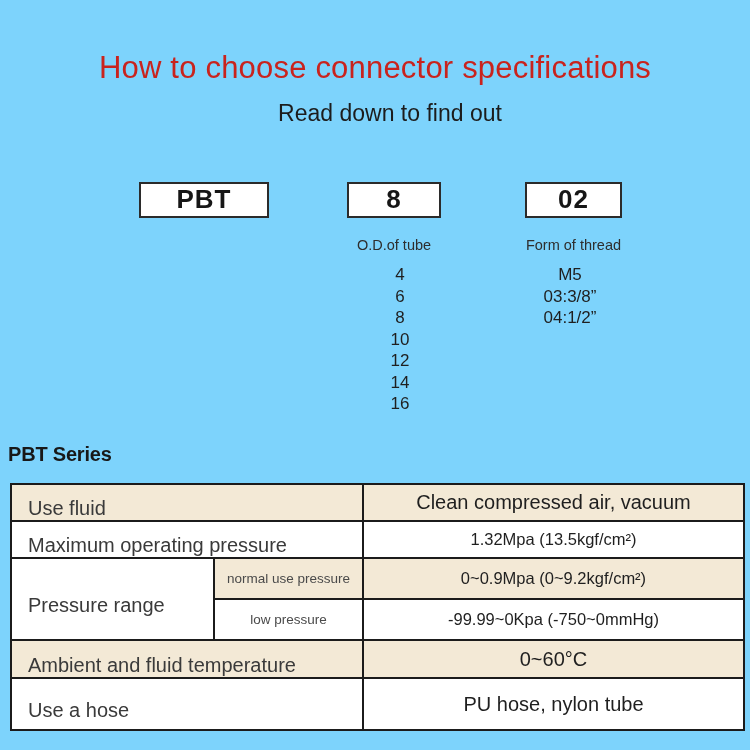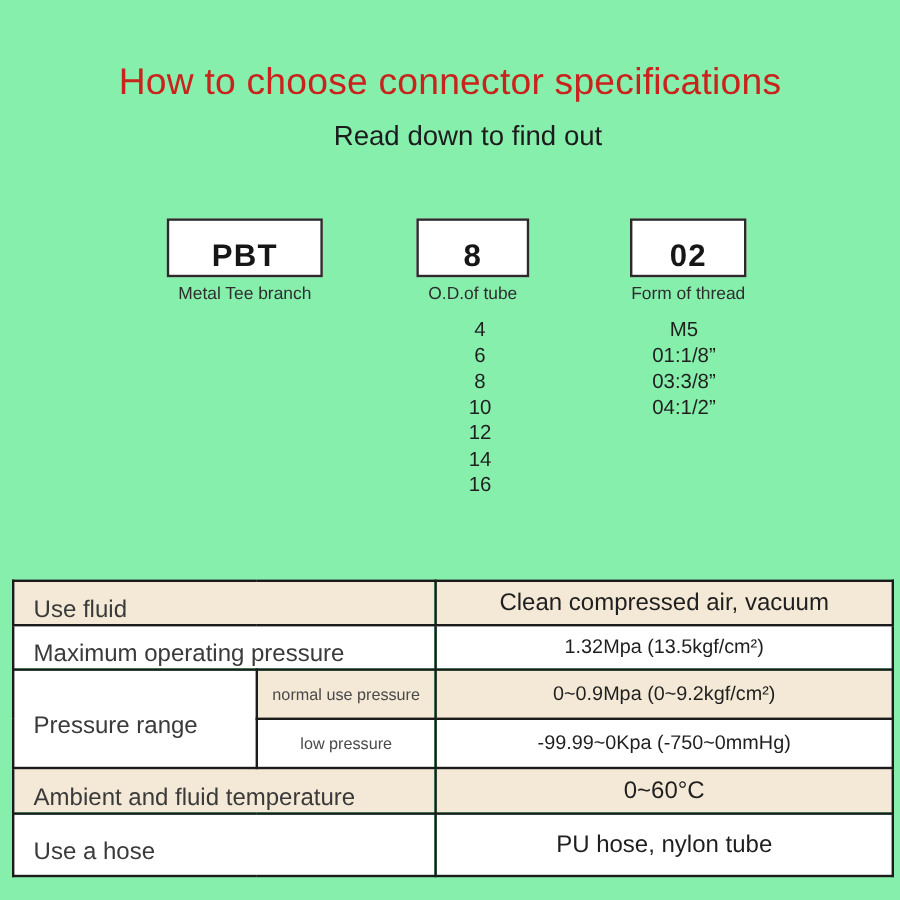--- a/index.html
+++ b/index.html
@@ -5,34 +5,34 @@
   :root{
     --red:#c9231d;
     --beige:#f3e9d6;
     --ink:#1c1c1c;
     --label-gray:#3a3a3a;
     --border:#1b1b1b;
   }
   *{box-sizing:border-box;}
   html,body{margin:0;padding:0;background:#fff;}
   .page{
-    position:relative;width:750px;height:750px;background:#86efac;overflow:hidden;
+    position:relative;width:750px;height:750px;background:#7dd3fc;overflow:hidden;
     font-family:"Liberation Sans", sans-serif;color:var(--ink);
   }
   .title{
     position:absolute;top:50px;left:0;width:100%;text-align:center;
     font-size:31px;color:var(--red);font-weight:400;letter-spacing:0.2px;
   }
   .subtitle{
     position:absolute;top:100px;left:15px;width:100%;text-align:center;
     font-size:23px;color:#1c1c1c;
   }
   .code-box{
-    position:absolute;top:182px;height:49px;border:2px solid #2b2b2b;background:#fff;
-    display:flex;align-items:flex-end;justify-content:center;
+    position:absolute;top:182px;height:36px;border:2px solid #2b2b2b;background:#fff;
+    display:flex;align-items:flex-start;justify-content:center;
     font-weight:bold;font-size:26px;letter-spacing:1px;color:#161616;
   }
   .box-pbt{left:139px;width:130px;}
   .box-tube{left:347px;width:94px;}
   .box-thread{left:525px;width:97px;}
   .box-label{
     position:absolute;top:237px;text-align:center;font-size:14.5px;color:#2e2e2e;
   }
   .label-pbt{left:114px;width:180px;}
   .label-tube{left:324px;width:140px;}
@@ -79,40 +79,39 @@
   <div class="code-box box-pbt">
     <span>PBT</span>
   </div>
   <div class="code-box box-tube">
     <span>8</span>
   </div>
   <div class="code-box box-thread">
     <span>02</span>
   </div>
 
-  <div class="box-label label-pbt">Metal Tee branch</div>
   <div class="box-label label-tube">O.D.of tube</div>
   <div class="box-label label-thread">Form of thread</div>
 
   <div class="option-list list-tube">
     <div>4</div>
     <div>6</div>
     <div>8</div>
     <div>10</div>
     <div>12</div>
     <div>14</div>
     <div>16</div>
   </div>
   <div class="option-list list-thread">
     <div>M5</div>
-    <div>01:1/8”</div>
     <div>03:3/8”</div>
     <div>04:1/2”</div>
   </div>
 
+  <div class="series-heading">PBT Series</div>
 
   <table class="spec-table">
     <colgroup>
         <col style="width:203px">
         <col style="width:149px">
         <col style="width:381px">
       </colgroup>
     <tbody>
         <tr class="r1">
       <td class="rowlabel beige" colspan="2">Use fluid</td>

